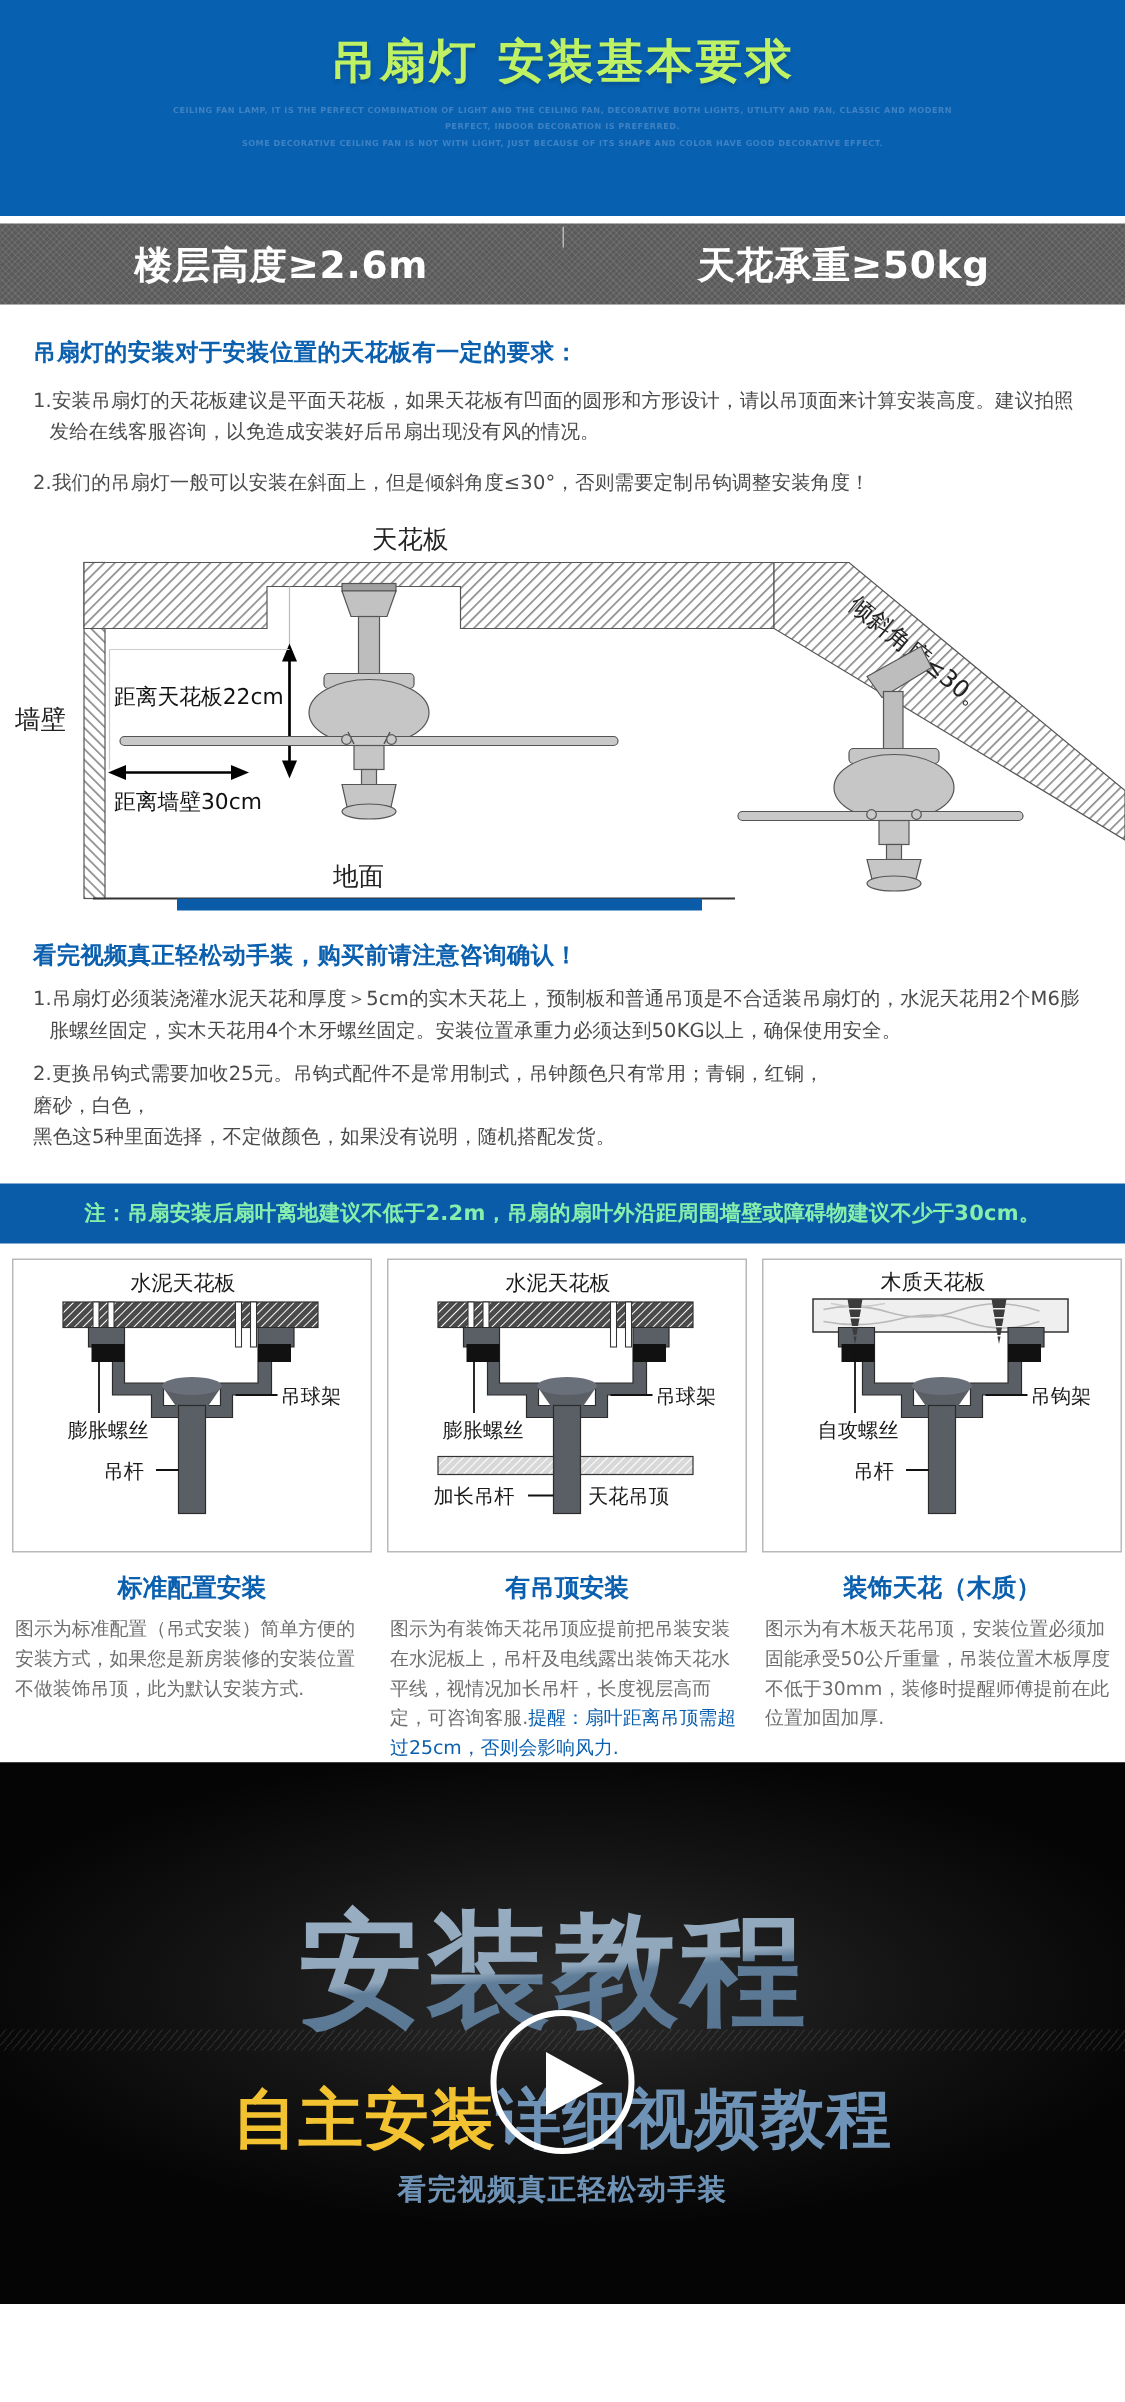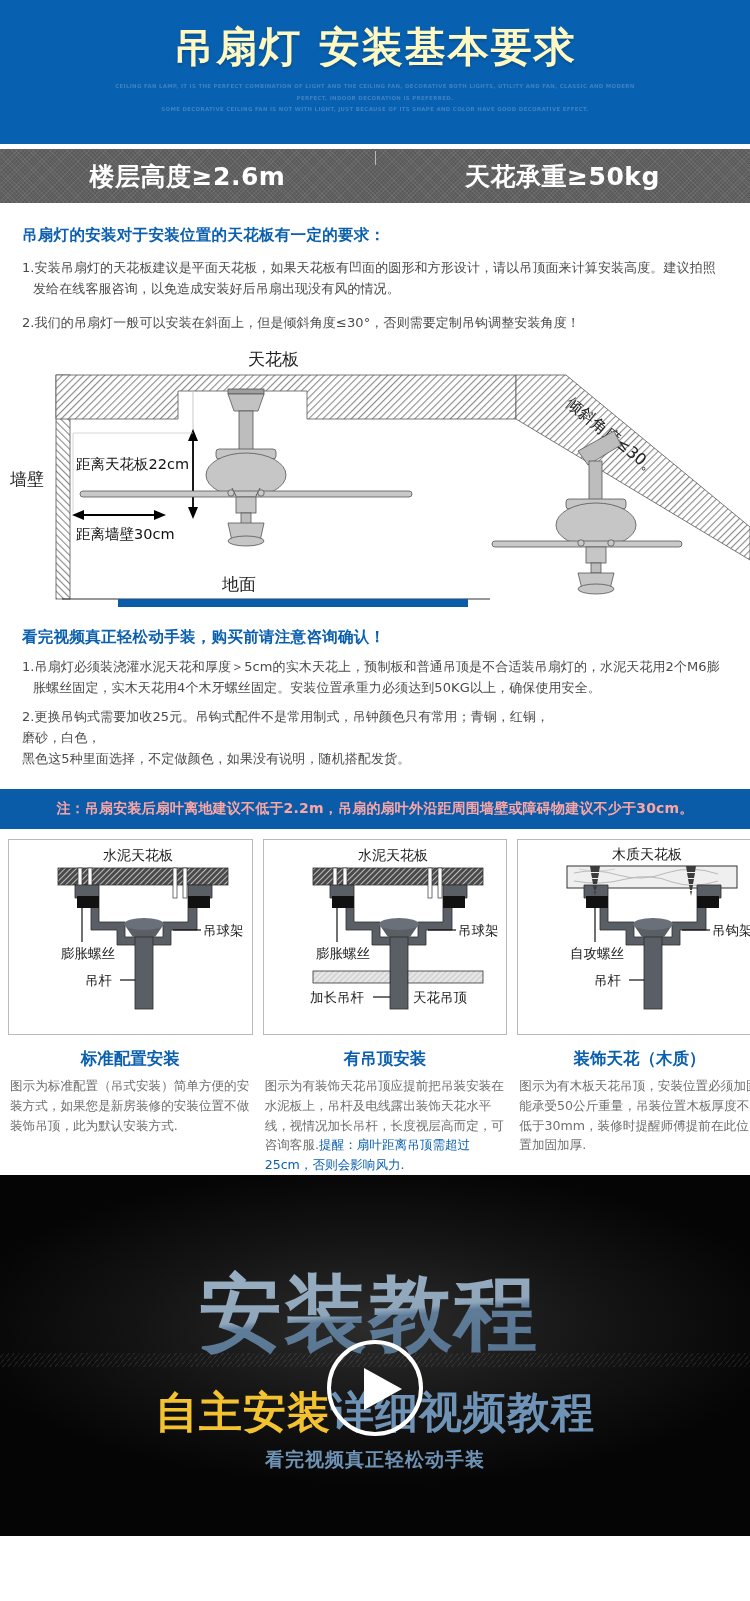--- a/index.html
+++ b/index.html
@@ -13,23 +13,23 @@
 
   
   .header {
     position: relative;
     height: 144px;
     background: #0860b0;
     padding-top: 22px;
     text-align: center;
   }
   .header-title {
-    font-size: 41px;
-    font-weight: bold;
-    color: #fef9c3;
+    font-size: 31px;
+    font-weight: bold;
+    color: #bef264;
     letter-spacing: 2px;
     line-height: 1.25;
     text-shadow: 0 2px 3px rgba(0,0,0,0.18);
   }
   .header-sub {
     margin-top: 8px;
     color: #3e82c4;
     font-size: 5.4px;
     letter-spacing: 0.35px;
     line-height: 2.1;
@@ -85,42 +85,41 @@
   }
   .indent { padding-left: 11px; text-indent: -11px; }
 
   
   .diagram-wrap { position: relative; height: 262px; margin-top: 12px; }
   .diagram-wrap svg { display: block; }
 
   
   .note-banner {
     background: #0a5ca9;
-    color: #fca5a5;
+    color: #86efac;
     font-size: 14px;
     font-weight: bold;
     text-align: center;
     padding: 11px 4px;
     letter-spacing: .2px;
   }
 
   
   .cards {
     display: flex;
     gap: 10px;
     padding: 10px 8px 0 8px;
   }
   .card { width: 33.33%; }
   .card-figure {
     border: 1px solid #b9b9b9;
     height: 196px;
     background: #ffffff;
     position: relative;
     overflow: hidden;
-    padding-left: 16px;
   }
   .card-figure svg { display: block; }
   .card-title {
     text-align: center;
     color: #0a5fae;
     font-size: 16.5px;
     font-weight: bold;
     margin: 13px 0 6px 0;
   }
   .card-desc {

